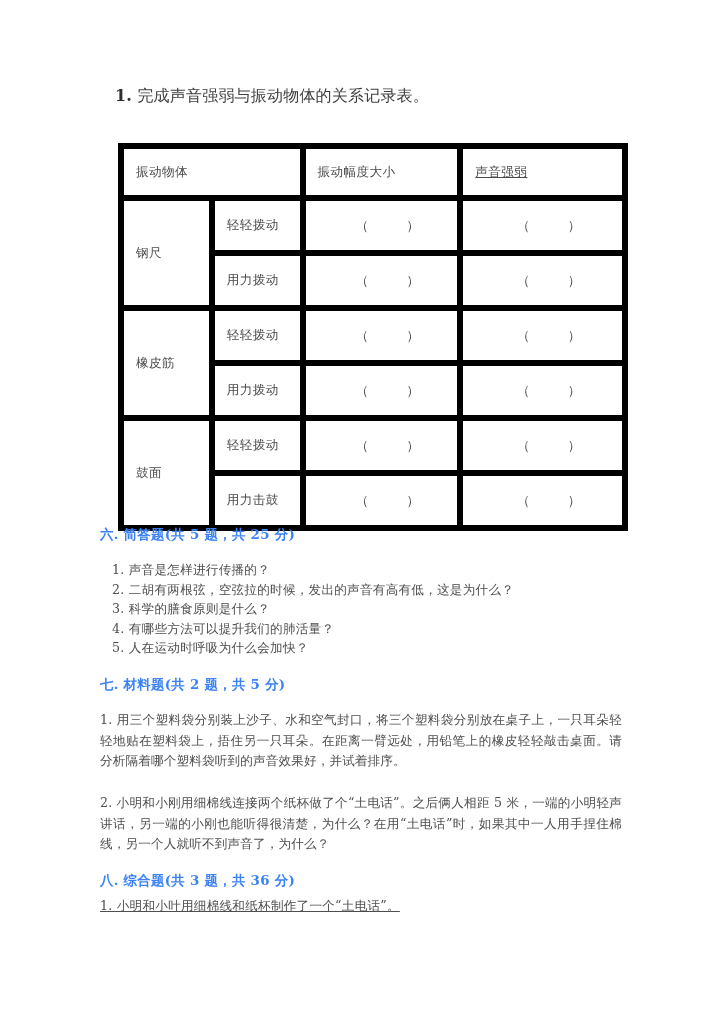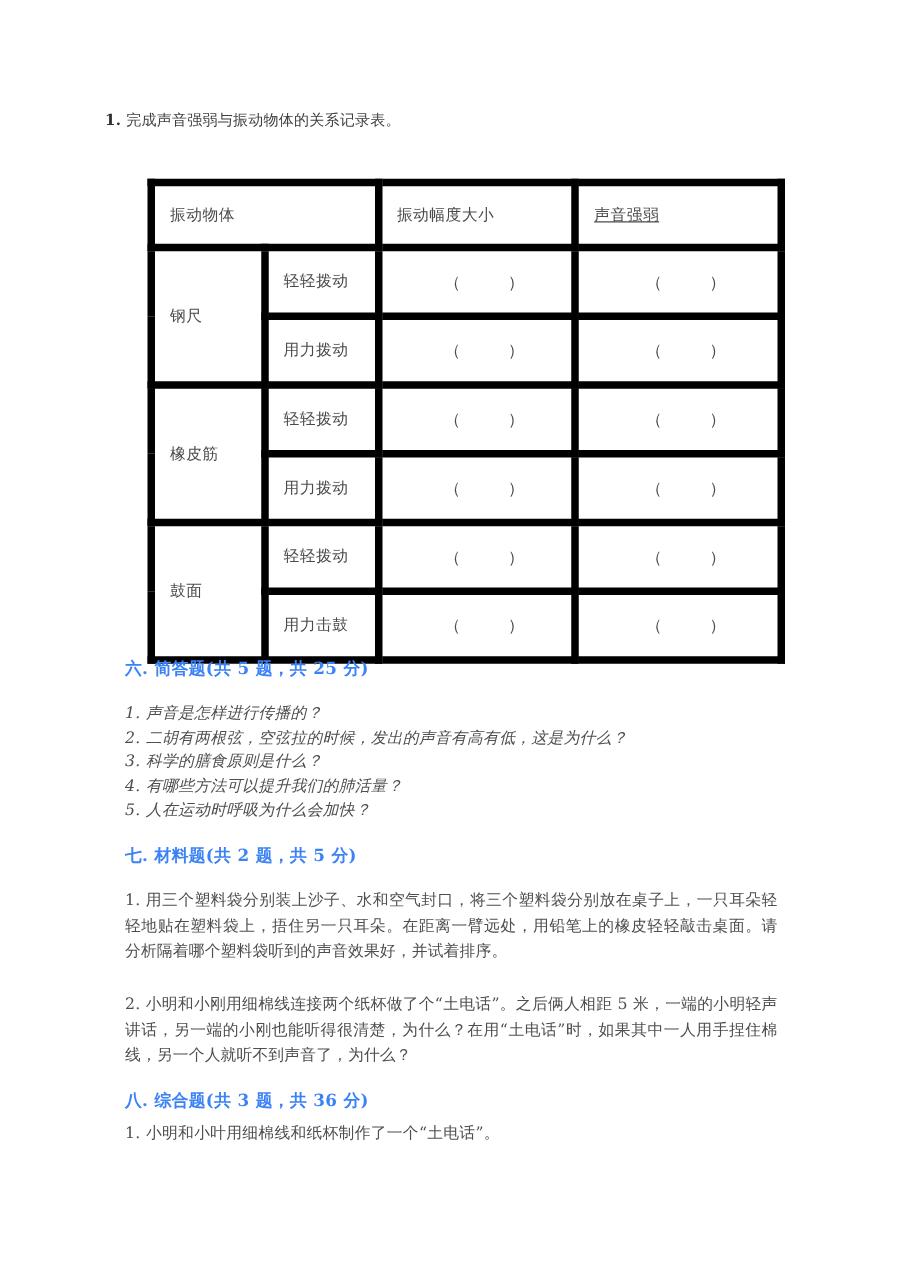--- a/index.html
+++ b/index.html
@@ -19,23 +19,23 @@
     position: relative;
     width: 720px;
     height: 1018px;
     background: #ffffff;
     box-sizing: border-box;
   }
 
   
   .intro-line {
     position: absolute;
-    left: 84px;
+    left: 115px;
     top: 86px;
-    font-size: 12px;
+    font-size: 16px;
     line-height: 20px;
     color: #3f3f3f;
     white-space: nowrap;
     letter-spacing: 0.2px;
   }
   .intro-line .num {
     font-weight: 700;
     color: #2e2e2e;
   }
 
@@ -89,26 +89,25 @@
     font-size: 13.4px;
     font-weight: 700;
     color: #3b82f6;
     letter-spacing: 0.3px;
     white-space: nowrap;
   }
 
   
   .q-list {
     position: absolute;
-    left: 100px;
+    left: 112px;
     font-size: 12.6px;
     line-height: 19.6px;
     color: #4e4e4e;
     letter-spacing: 0.25px;
-    font-style: italic;
   }
   .q-list .q-item {
     white-space: nowrap;
   }
 
   .q-para-block {
     position: absolute;
     left: 100px;
     width: 522px;
     font-size: 12.6px;
@@ -123,20 +122,21 @@
   }
 
   .single-line {
     position: absolute;
     left: 100px;
     font-size: 12.6px;
     line-height: 20px;
     color: #4e4e4e;
     letter-spacing: 0.25px;
     white-space: nowrap;
+    text-decoration: underline;
   }
 </style>
 </head>
 <body>
 
 <div class="page">
 
   <div class="intro-line">
     <span class="num">1.</span>
     <span>完成声音强弱与振动物体的关系记录表。</span>

